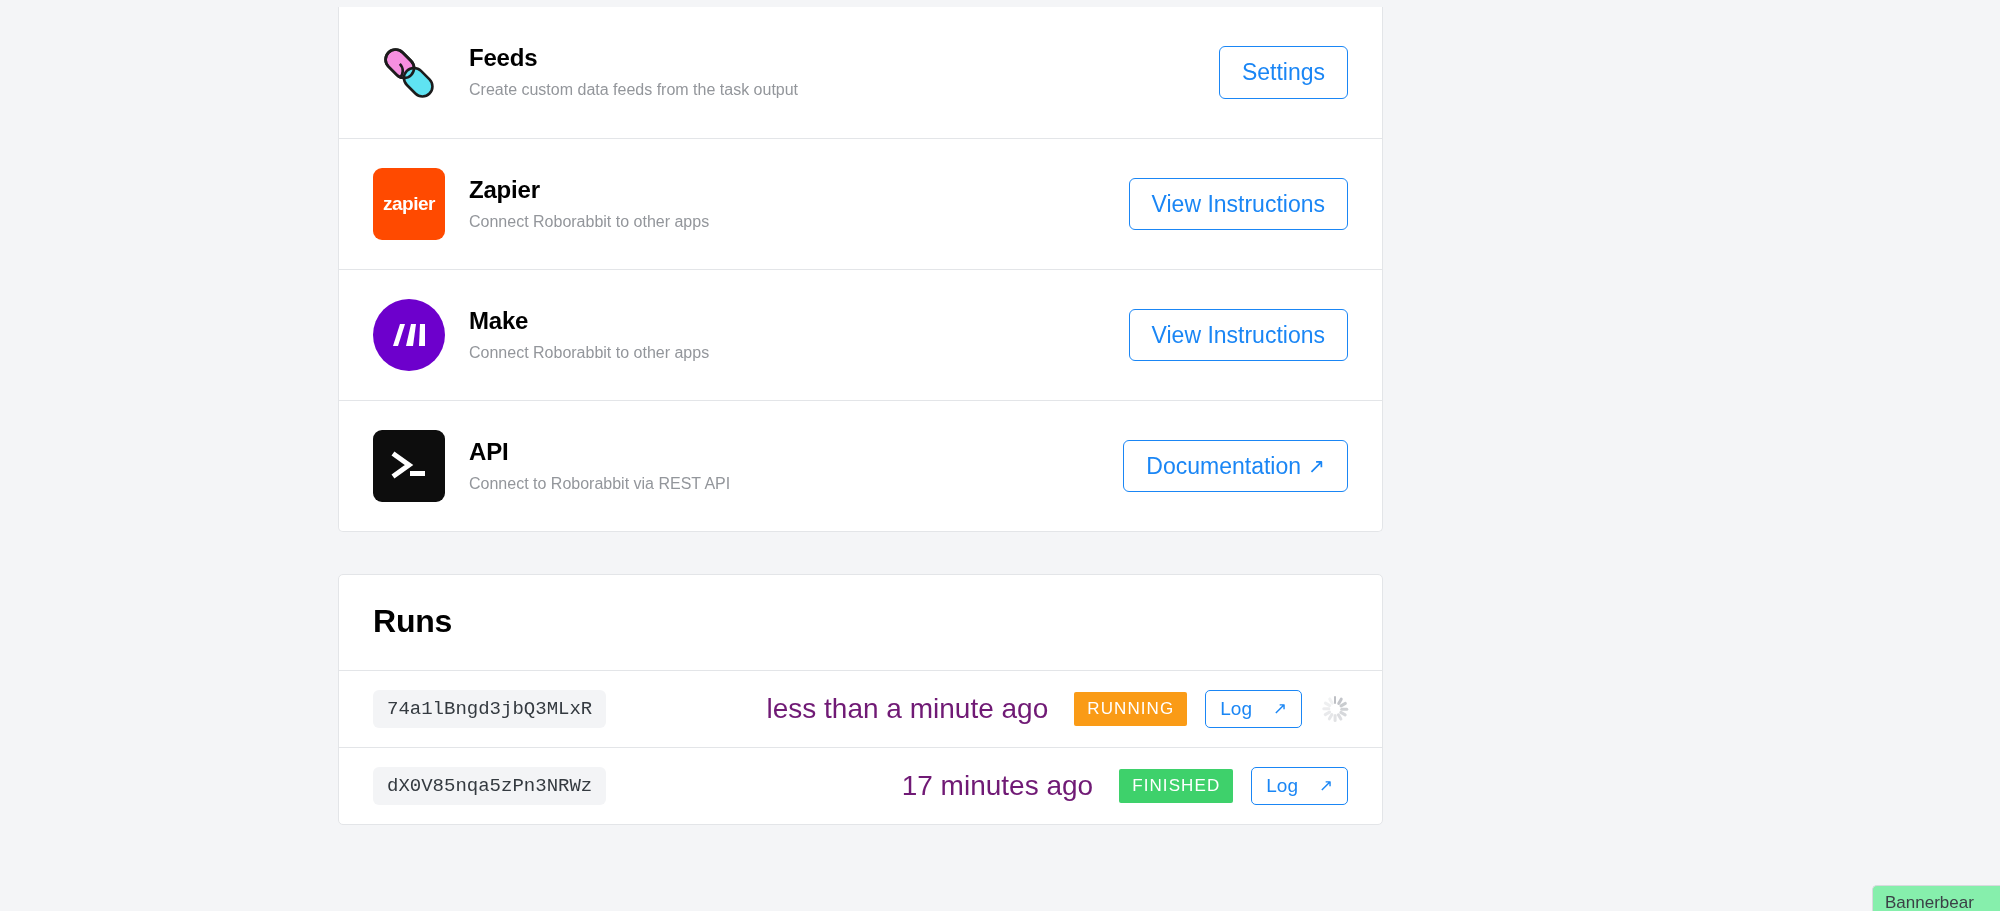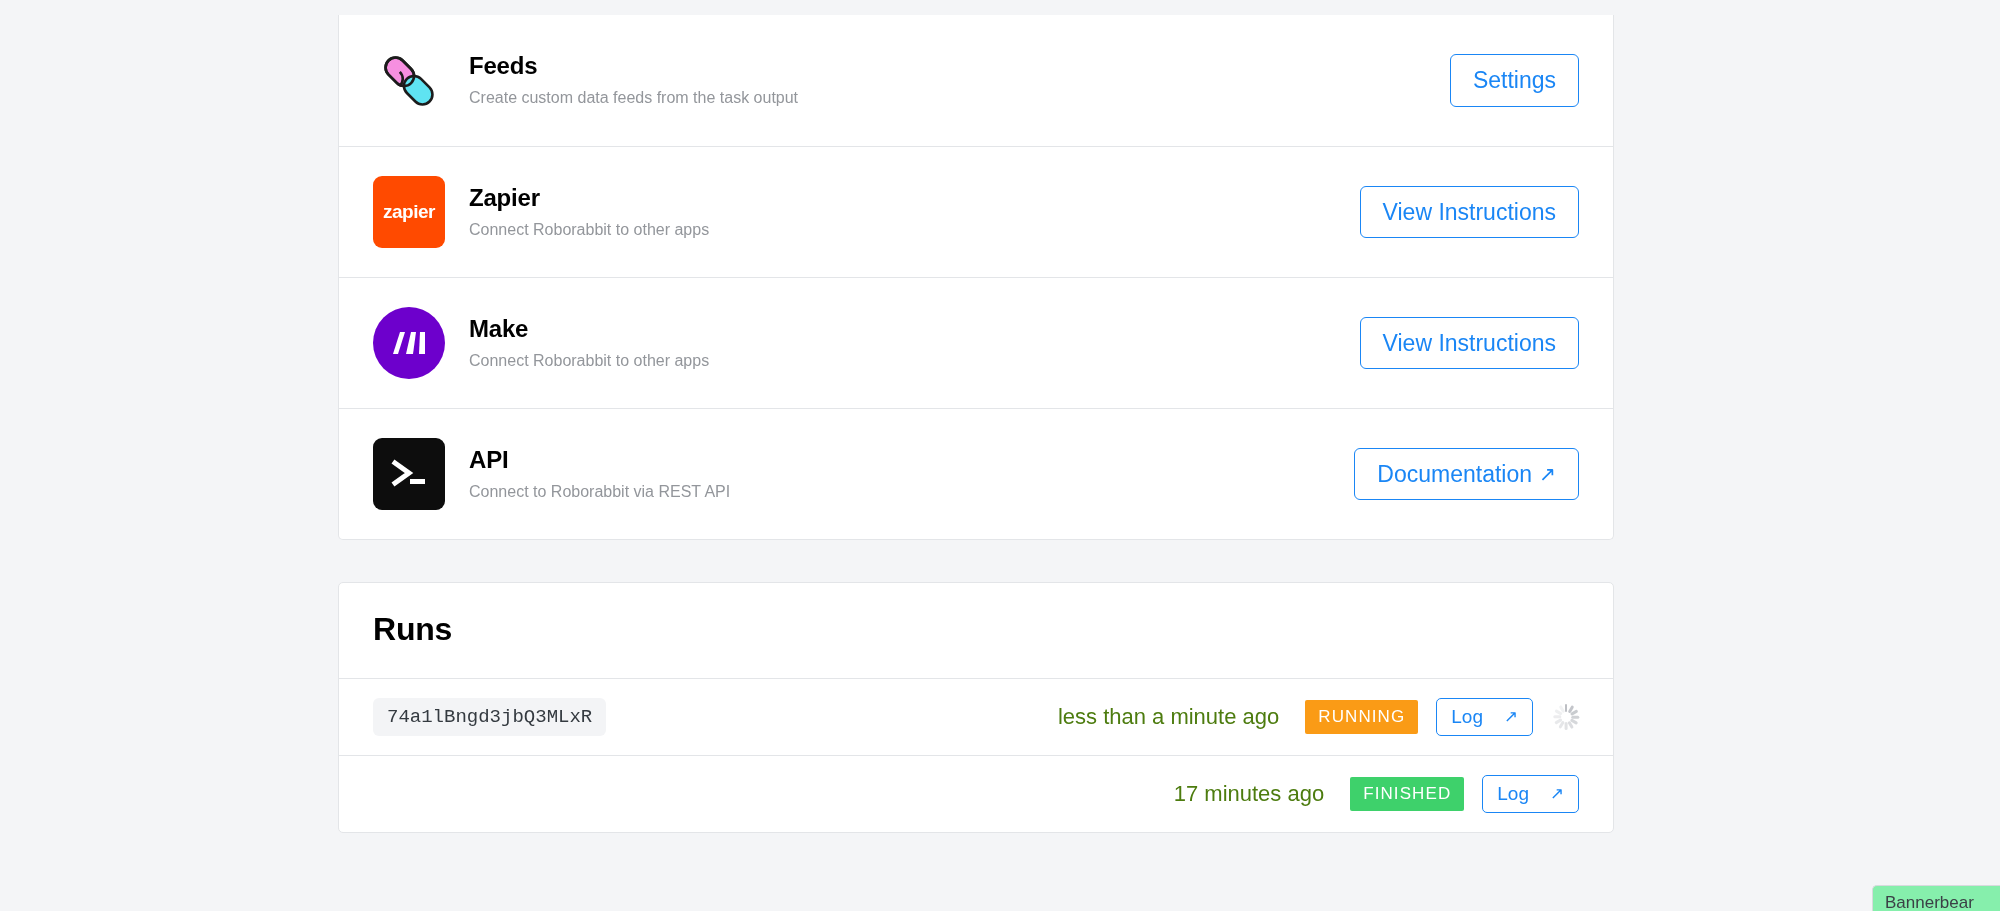--- a/index.html
+++ b/index.html
@@ -14,22 +14,22 @@
     background: #f4f5f7;
     font-family: "Liberation Sans", sans-serif;
     color: #212529;
     position: relative;
   }
 
   
   .page {
     position: absolute;
     left: 338px;
-    top: 16px;
-    width: 1276px;
+    top: 8px;
+    width: 1045px;
   }
 
   
   .card {
     background: #ffffff;
     border: 1px solid #e3e5e8;
     border-radius: 5px;
   }
 
   .card--integrations {
@@ -172,22 +172,22 @@
     background: #f3f4f6;
     border-radius: 6px;
     padding: 9px 14px;
     line-height: 1.1;
     white-space: nowrap;
   }
 
   .run-spacer { flex: 1 1 auto; }
 
   .run-time {
-    font-size: 22px;
-    color: #4d7c0f;
+    font-size: 28px;
+    color: #701a75;
     margin-right: 26px;
     white-space: nowrap;
     text-align: center;
   }
 
   .badge {
     font-size: 17px;
     color: #ffffff;
     border-radius: 2px;
     padding: 8px 13px;
@@ -355,20 +355,21 @@
         <i style="transform:rotate(180deg);opacity:.43"></i>
         <i style="transform:rotate(210deg);opacity:.37"></i>
         <i style="transform:rotate(240deg);opacity:.32"></i>
         <i style="transform:rotate(270deg);opacity:.28"></i>
         <i style="transform:rotate(300deg);opacity:.24"></i>
         <i style="transform:rotate(330deg);opacity:.20"></i>
       </span>
     </div>
 
     <div class="run-row">
+      <span class="run-id">dX0V85nqa5zPn3NRWz</span>
       <span class="run-spacer"></span>
       <span class="run-time">17 minutes ago</span>
       <span class="badge badge--finished">FINISHED</span>
       <button class="btn-outline small">
         <span>Log</span>
         <span class="ext-arrow">↗</span>
       </button>
     </div>
 
   </div>

